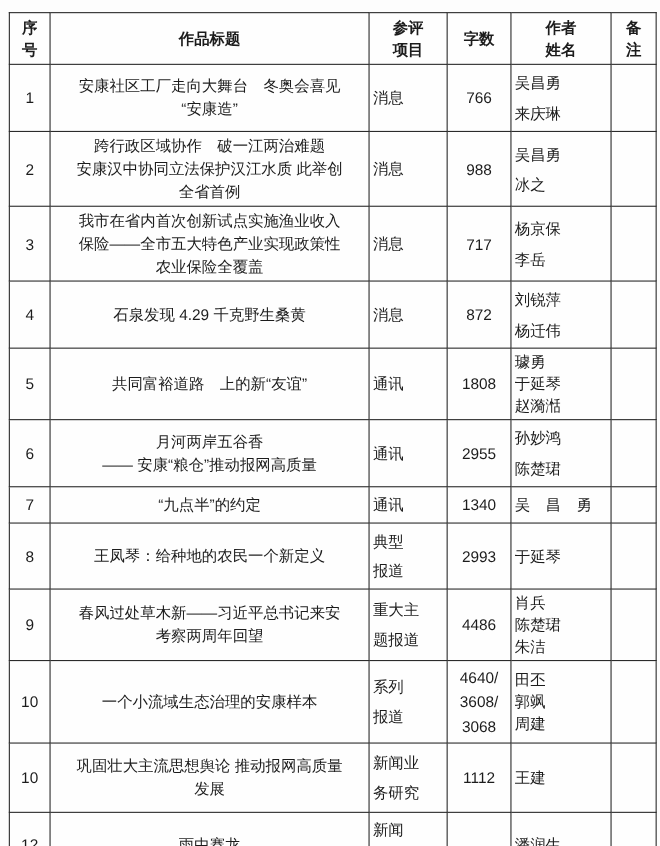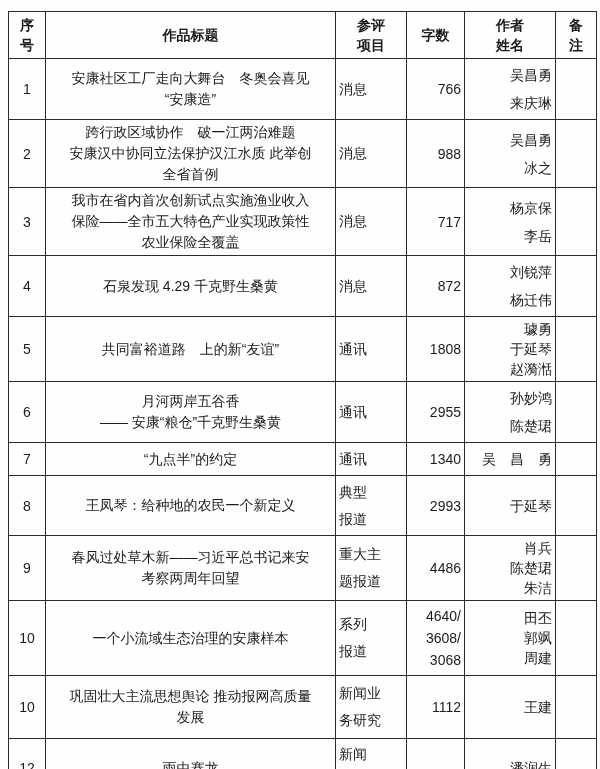--- a/index.html
+++ b/index.html
@@ -61,26 +61,26 @@
     text-align: center;
     padding-left: 9px;
     padding-right: 4px;
     line-height: 21px;
   }
   td.c-cat {
     text-align: left;
     line-height: 27px;
   }
   td.c-words {
-    text-align: right;
+    text-align: center;
     font-size: 15px;
     line-height: 22px;
   }
   td.c-authors {
-    text-align: right;
+    text-align: left;
     padding-left: 10px;
     line-height: 28px;
   }
   td.c-authors.tight {
     line-height: 20px;
   }
   td.c-note { text-align: center; }
 </style>
 </head>
 <body>
@@ -157,21 +157,21 @@
     <td class="c-cat">通讯</td>
     <td class="c-words">1808</td>
     <td class="c-authors tight">璩勇
 于延琴
 赵漪湉</td>
     <td class="c-note"></td>
   </tr>
         <tr>
     <td class="c-no">6</td>
     <td class="c-title">月河两岸五谷香
-—— 安康“粮仓”千克野生桑黄</td>
+—— 安康“粮仓”推动报网高质量</td>
     <td class="c-cat">通讯</td>
     <td class="c-words">2955</td>
     <td class="c-authors">孙妙鸿
 陈楚珺</td>
     <td class="c-note"></td>
   </tr>
         <tr>
     <td class="c-no">7</td>
     <td class="c-title">“九点半”的约定</td>
     <td class="c-cat">通讯</td>

